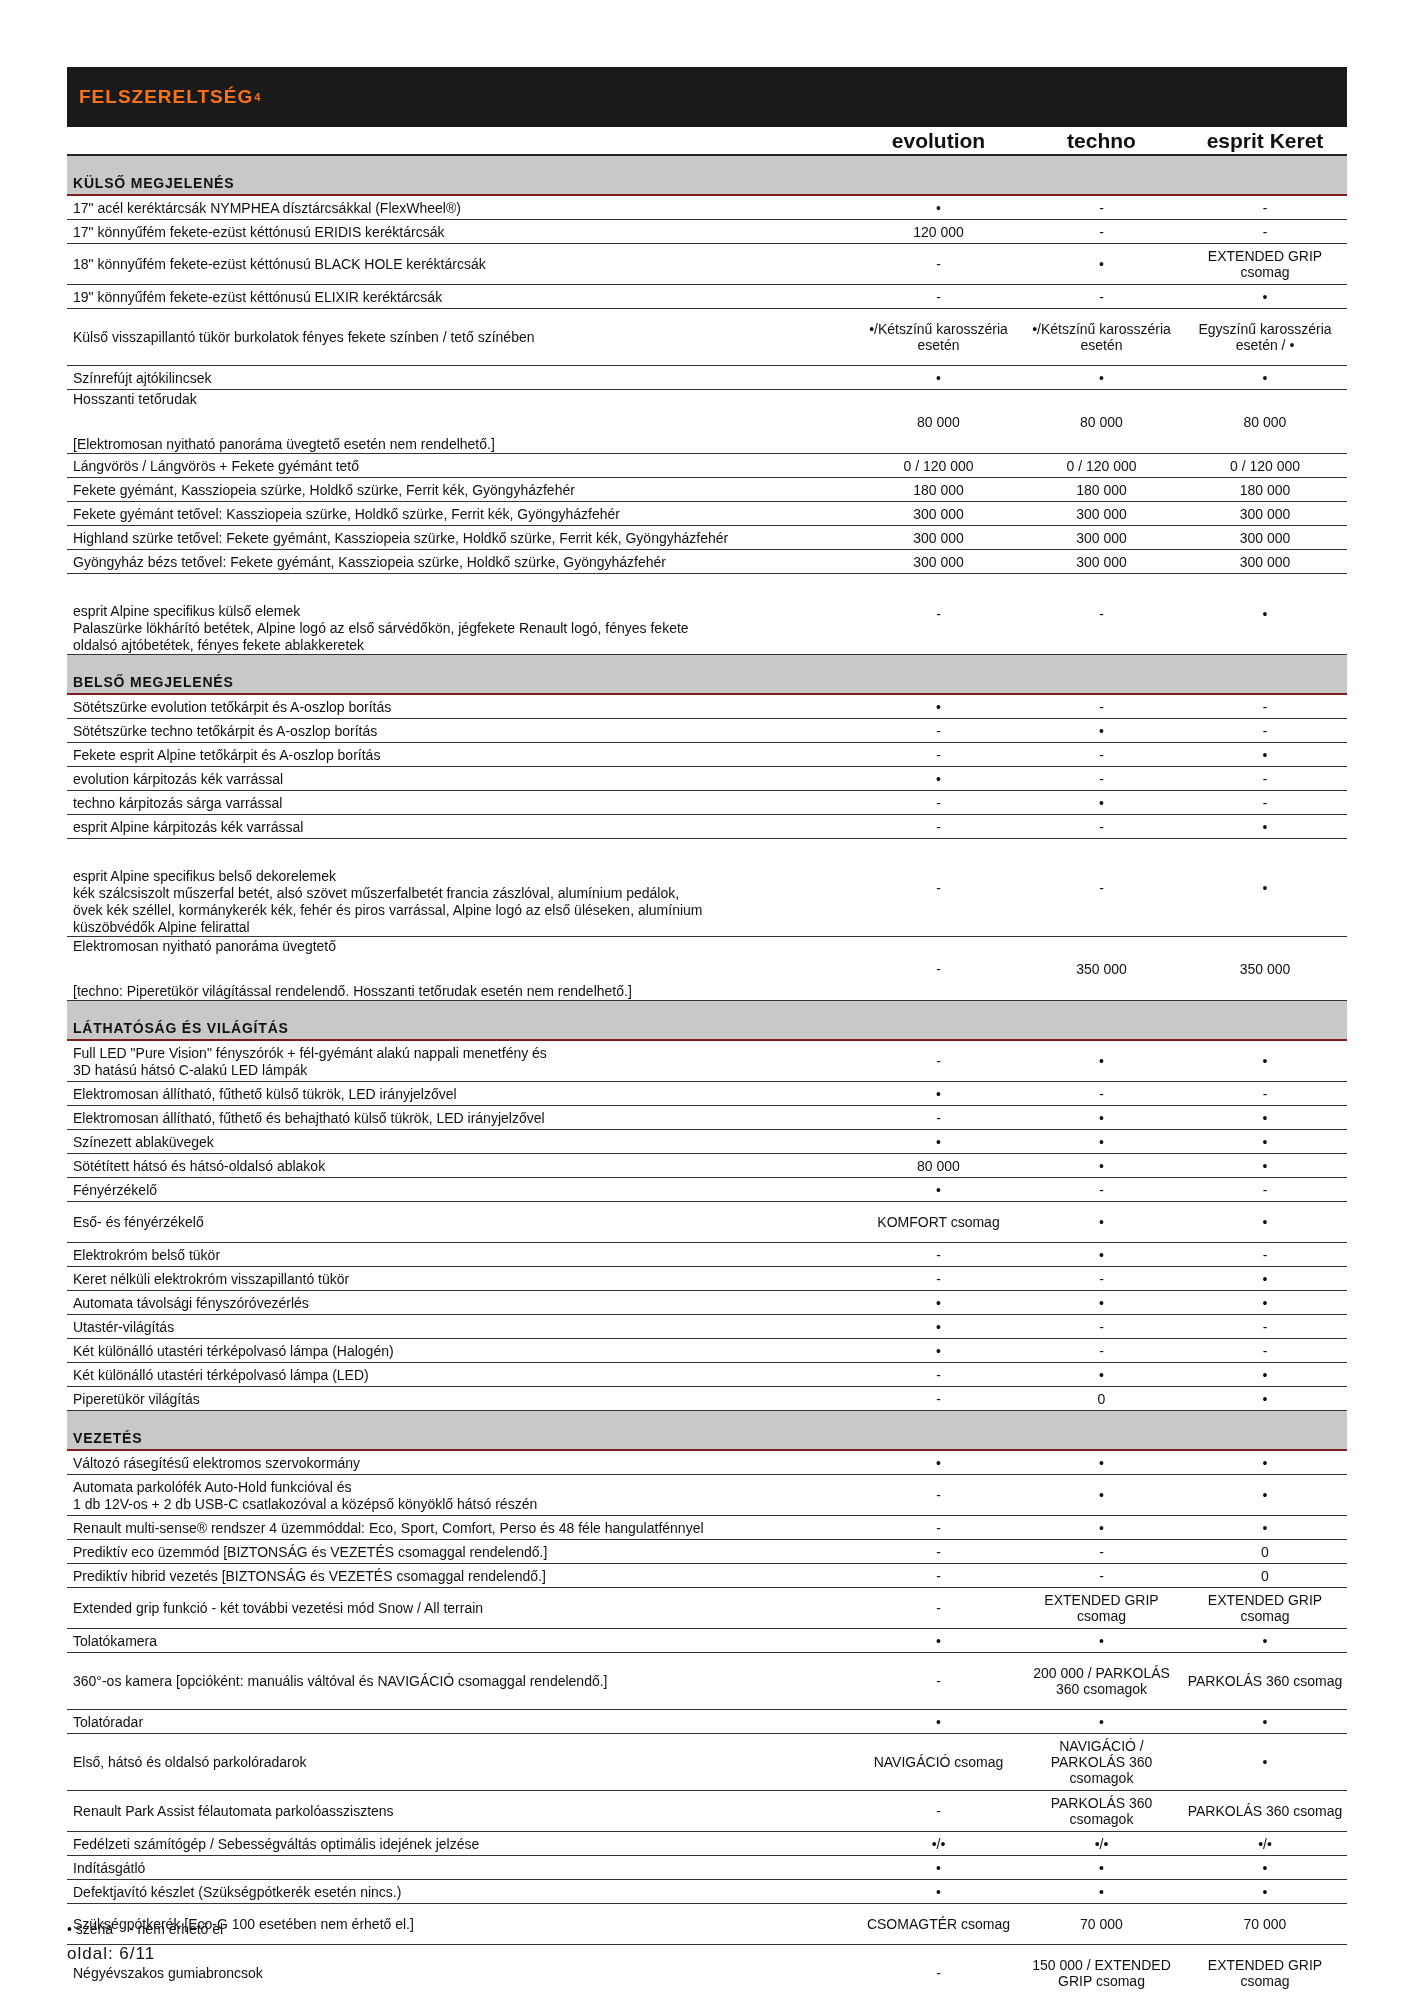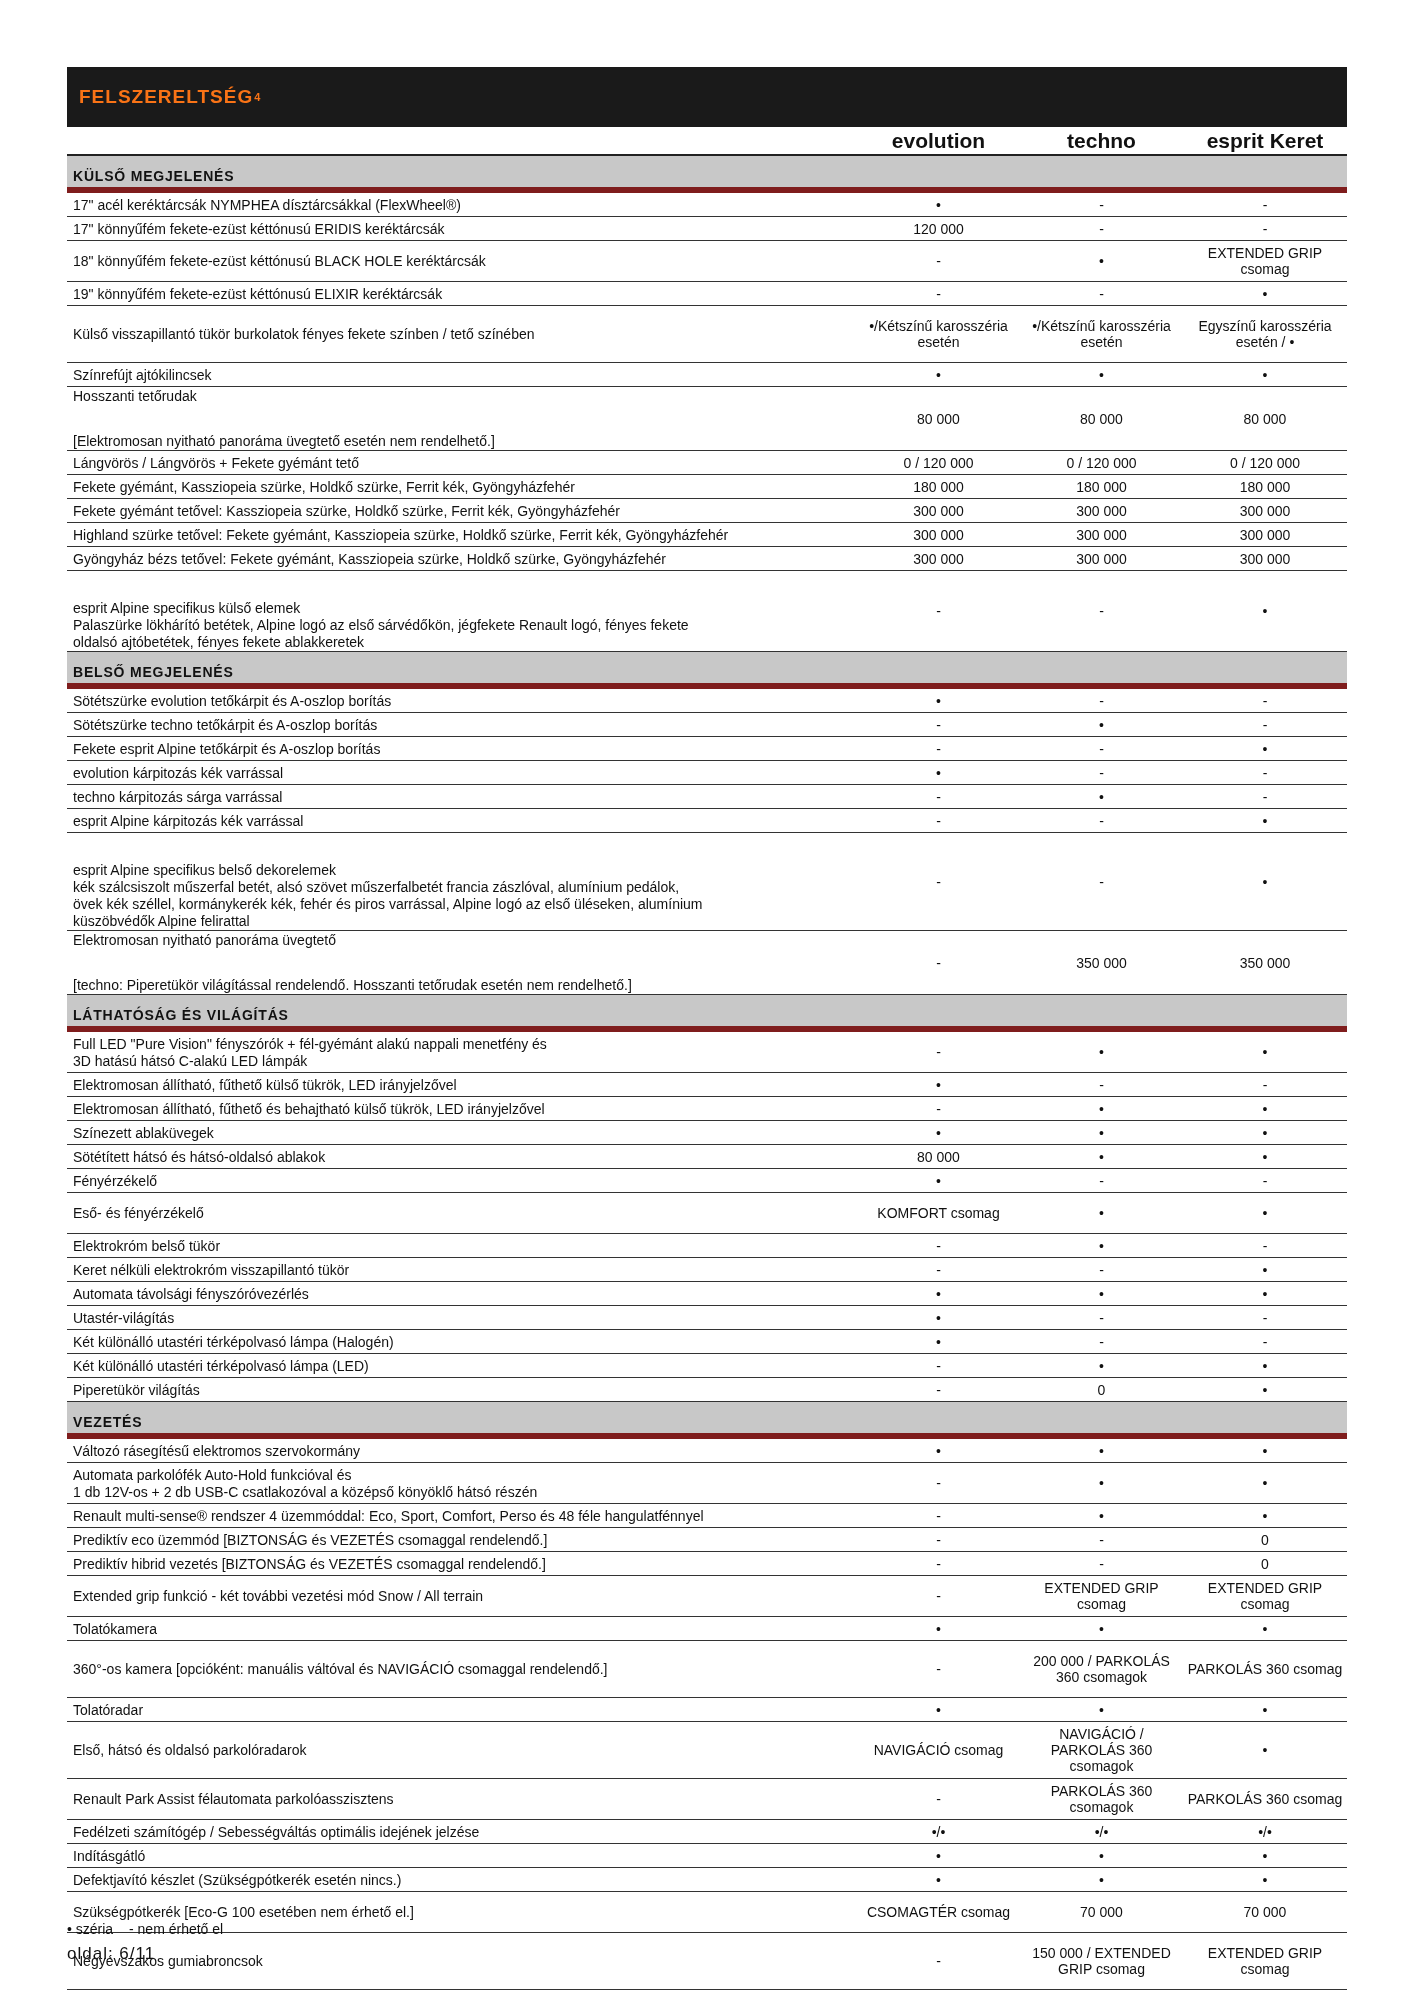--- a/index.html
+++ b/index.html
@@ -24,22 +24,22 @@
       height: 26px; padding: 0; vertical-align: bottom; padding-bottom: 1px;
       border-bottom: 2px solid #222;
     }
     td {
       font-size: 14px; line-height: 17px; padding: 1px 6px 0 6px;
       border-bottom: 1.5px solid #333; vertical-align: middle;
     }
     td.v { text-align: center; font-size: 14px; line-height: 16px; padding: 1px 2px; }
     tr.section td {
       background: #c8c8c8; font-weight: bold; font-size: 14px; letter-spacing: 0.8px;
-      height: 20px; padding-top: 10px; padding-bottom: 1px;
-      border-bottom: 6px solid #7f1d1d; border-top: 1px solid #555;
+      height: 20px; padding-top: 17px; padding-bottom: 1px;
+      border-bottom: 2px solid #7f1d1d; border-top: 1px solid #555;
     }
     tr.row td { height: 21px; }
     tr.row.h2 td { height: 38px; }
     tr.row.h3 td { height: 54px; }
     tr.row.h4 td { height: 68px; }
     .bold { font-weight: normal; margin-top: 28px; }
     .line { display: block; }
     .legend { position: absolute; left: 67px; top: 1921px; font-size: 14px; }
     .legend span { margin-right: 12px; }
     .pagenum { position: absolute; left: 67px; top: 1944px; font-size: 17px; letter-spacing: 1px; text-align: center; }

